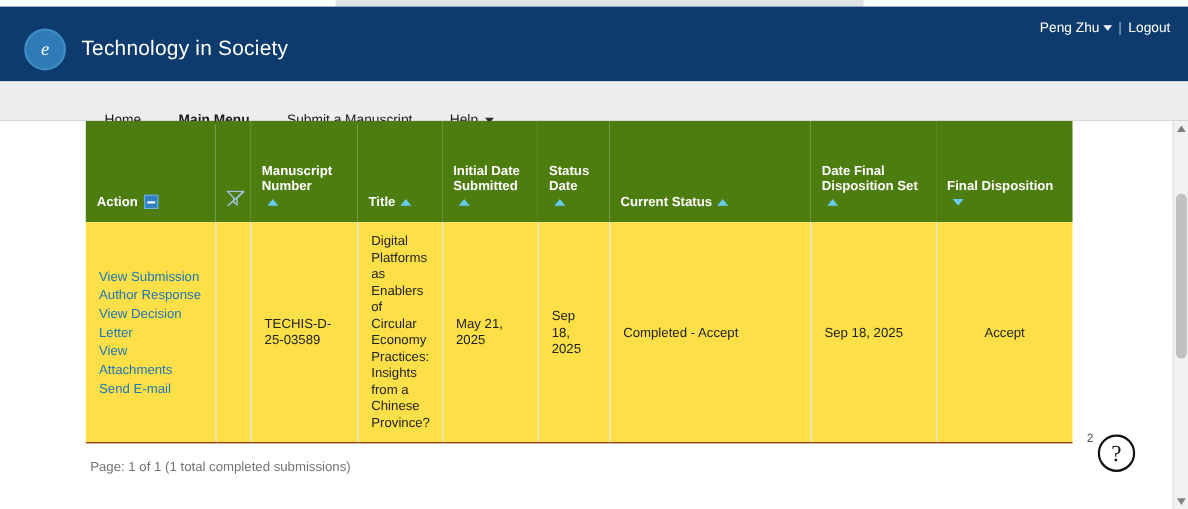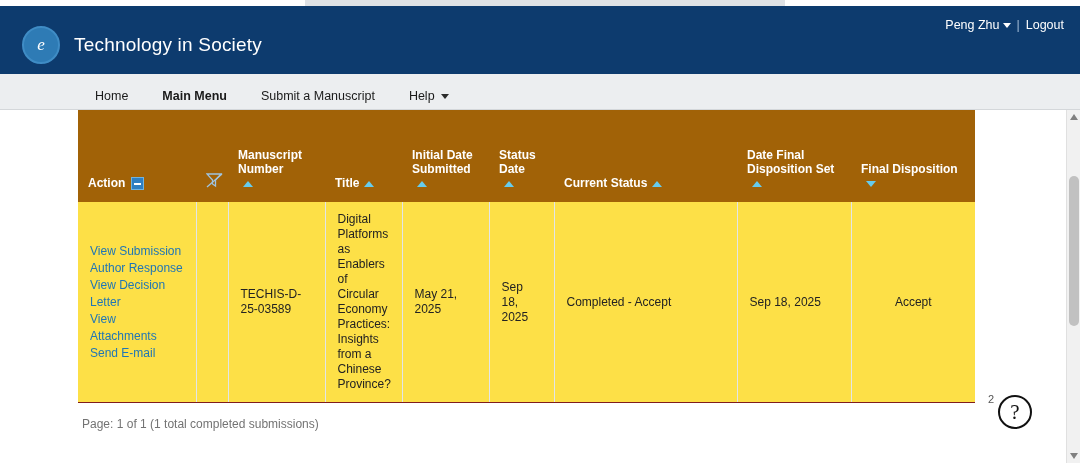--- a/index.html
+++ b/index.html
@@ -76,21 +76,21 @@
 
   
   .navbar {
     position: absolute;
     left: 0; top: 74px; width: 1080px; height: 36px;
     background: #eceef0;
     border-bottom: 1px solid #d4d7da;
   }
   .navbar .inner {
     position: absolute;
-    left: 78px; top: 4px;
+    left: 78px; top: 17px;
     height: 36px;
     display: flex; align-items: center;
     gap: 0px;
   }
   .nav-item {
     font-size: 12.5px;
     color: #1a1a1a;
     padding: 0 17px;
     line-height: 36px;
     cursor: pointer;
@@ -112,21 +112,21 @@
     position: absolute;
     left: 78px; top: 110px;
     width: 897px;
   }
   table.grid {
     width: 897px;
     border-collapse: collapse;
     table-layout: fixed;
   }
   table.grid thead th {
-    background: #a16207;
+    background: #4d7c0f;
     color: #ffffff;
     font-size: 12px;
     font-weight: bold;
     text-align: left;
     vertical-align: bottom;
     padding: 12px 10px 12px 10px;
     height: 92px;
     line-height: 14px;
   }
   .sort-asc {

